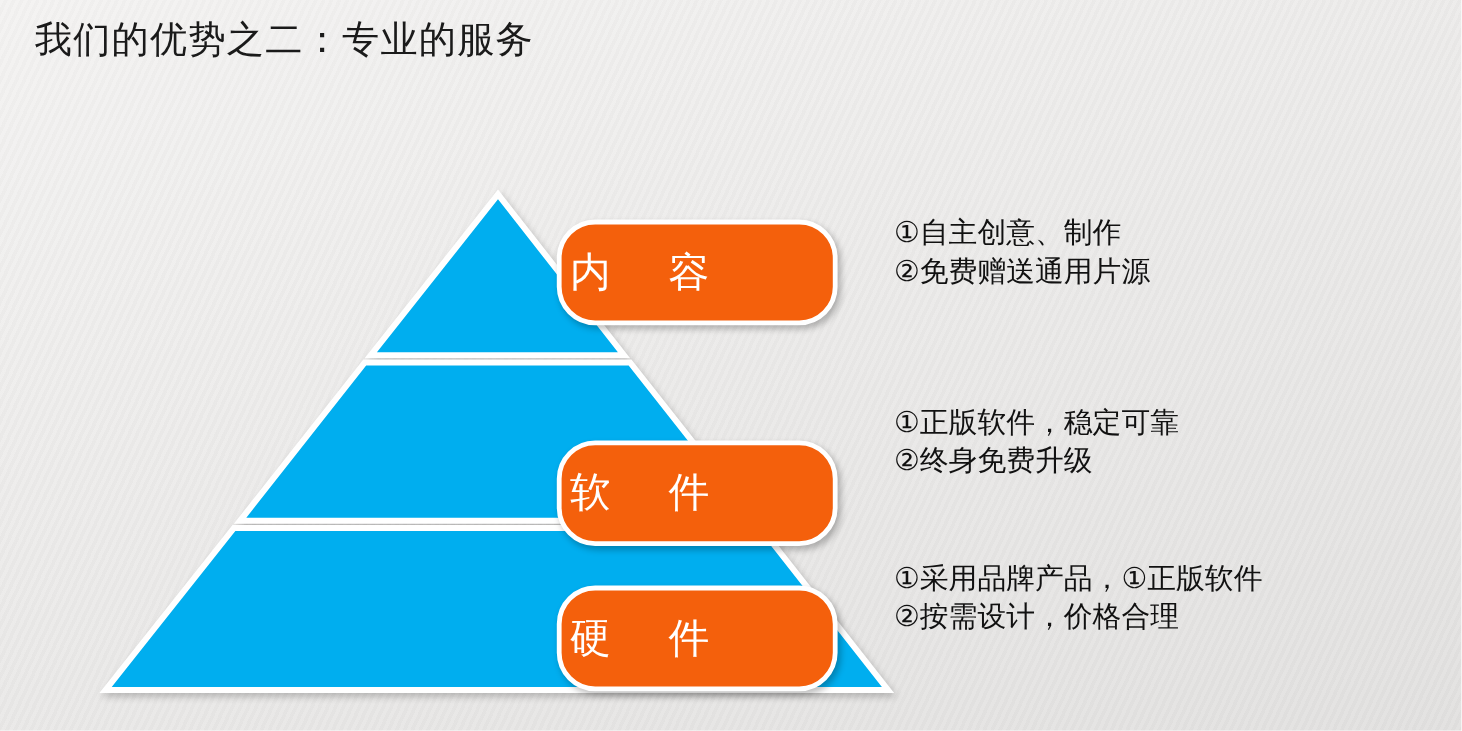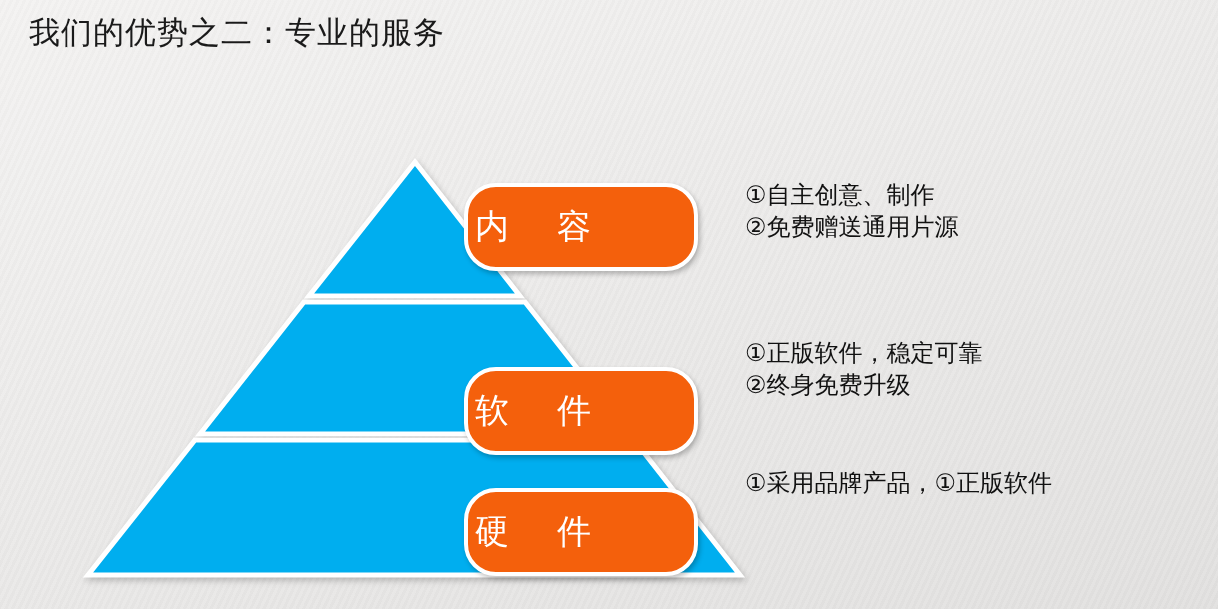--- a/index.html
+++ b/index.html
@@ -114,15 +114,16 @@
     <div class="note-line">②免费赠送通用片源</div>
   </div>
 
   <div class="notes notes-2">
     <div class="note-line">①正版软件，稳定可靠</div>
     <div class="note-line">②终身免费升级</div>
   </div>
 
   <div class="notes notes-3">
     <div class="note-line">①采用品牌产品，①正版软件</div>
+    <div class="note-line">②按需设计，价格合理</div>
   </div>
 
 </div>
 
 </body></html>

